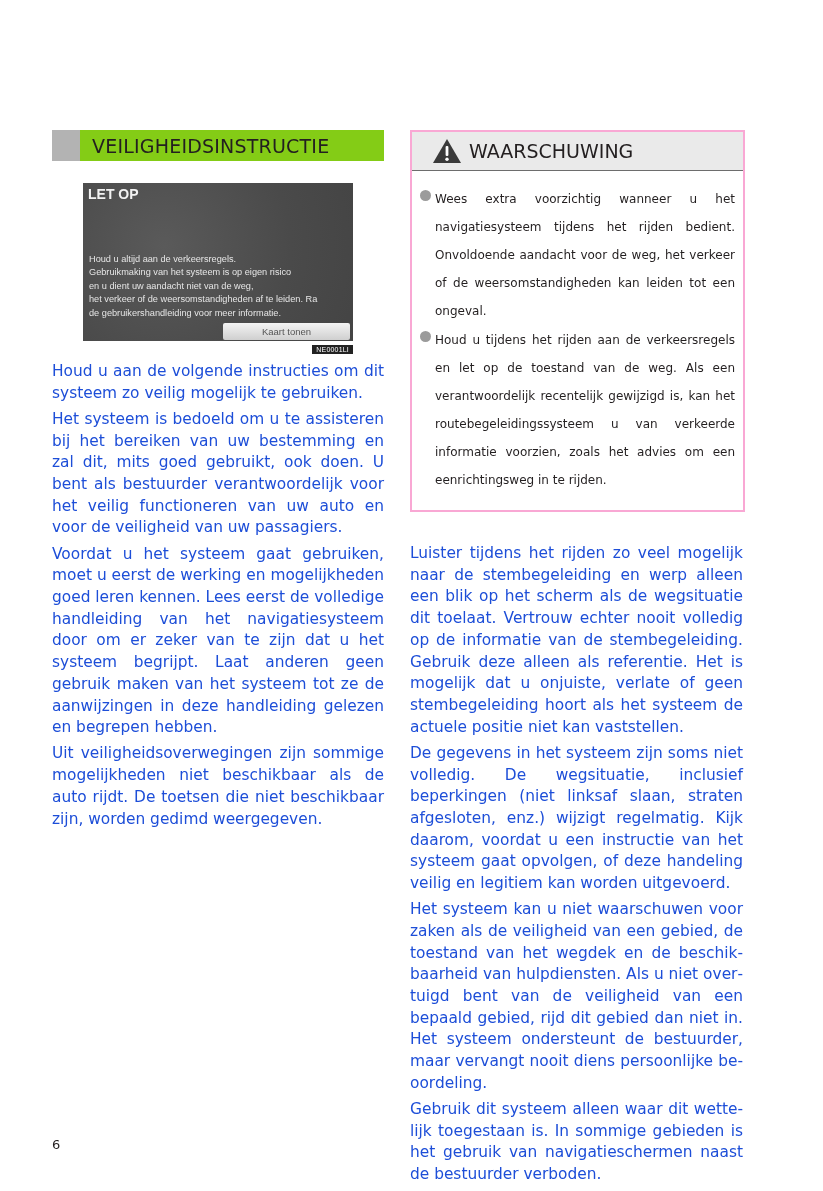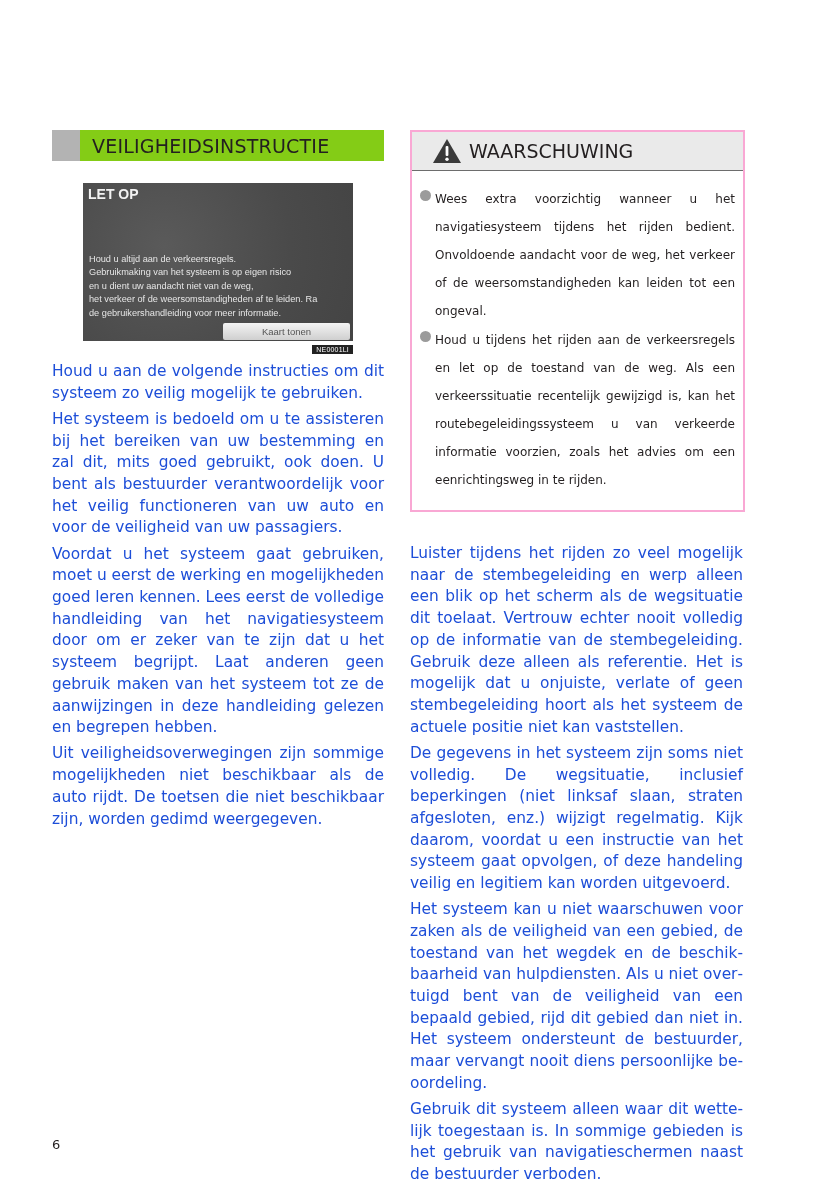--- a/index.html
+++ b/index.html
@@ -105,21 +105,21 @@
       </svg>
       <div class="warn-title">WAARSCHUWING</div>
     </div>
     <div class="warn-body">
       <div class="warn-item">
         <span class="bullet"></span>
         <span class="txt">Wees extra voorzichtig wanneer u het navigatiesysteem tijdens het rijden bedient. Onvoldoende aandacht voor de weg, het verkeer of de weersomstandig­heden kan leiden tot een ongeval.</span>
       </div>
       <div class="warn-item">
         <span class="bullet"></span>
-        <span class="txt">Houd u tijdens het rijden aan de ver­keersregels en let op de toestand van de weg. Als een verkeerssituatie recentelijk gewijzigd is, kan het routebegeleidings­systeem u van verkeerde informatie voor­zien, zoals het advies om een eenrichtingsweg in te rijden.</span>
+        <span class="txt">Houd u tijdens het rijden aan de ver­keersregels en let op de toestand van de weg. Als een verantwoordelijk recentelijk gewijzigd is, kan het routebegeleidings­systeem u van verkeerde informatie voor­zien, zoals het advies om een eenrichtingsweg in te rijden.</span>
       </div>
     </div>
   </div>
 
   <div class="body-text right-text">
     <p>Luister tijdens het rijden zo veel mogelijk naar de stembegeleiding en werp alleen een blik op het scherm als de wegsituatie dit toelaat. Vertrouw echter nooit volledig op de informatie van de stembegeleiding. Ge­bruik deze alleen als referentie. Het is mo­gelijk dat u onjuiste, verlate of geen stembegeleiding hoort als het systeem de actuele positie niet kan vaststellen.</p>
     <p>De gegevens in het systeem zijn soms niet volledig. De wegsituatie, inclusief beperkin­gen (niet linksaf slaan, straten afgesloten, enz.) wijzigt regelmatig. Kijk daarom, voor­dat u een instructie van het systeem gaat opvolgen, of deze handeling veilig en legi­tiem kan worden uitgevoerd.</p>
     <p>Het systeem kan u niet waarschuwen voor zaken als de veiligheid van een gebied, de toestand van het wegdek en de beschik­baarheid van hulpdiensten. Als u niet over­tuigd bent van de veiligheid van een bepaald gebied, rijd dit gebied dan niet in. Het systeem ondersteunt de bestuurder, maar vervangt nooit diens persoonlijke be­oordeling.</p>
     <p>Gebruik dit systeem alleen waar dit wette­lijk toegestaan is. In sommige gebieden is het gebruik van navigatieschermen naast de bestuurder verboden.</p>
   </div>

